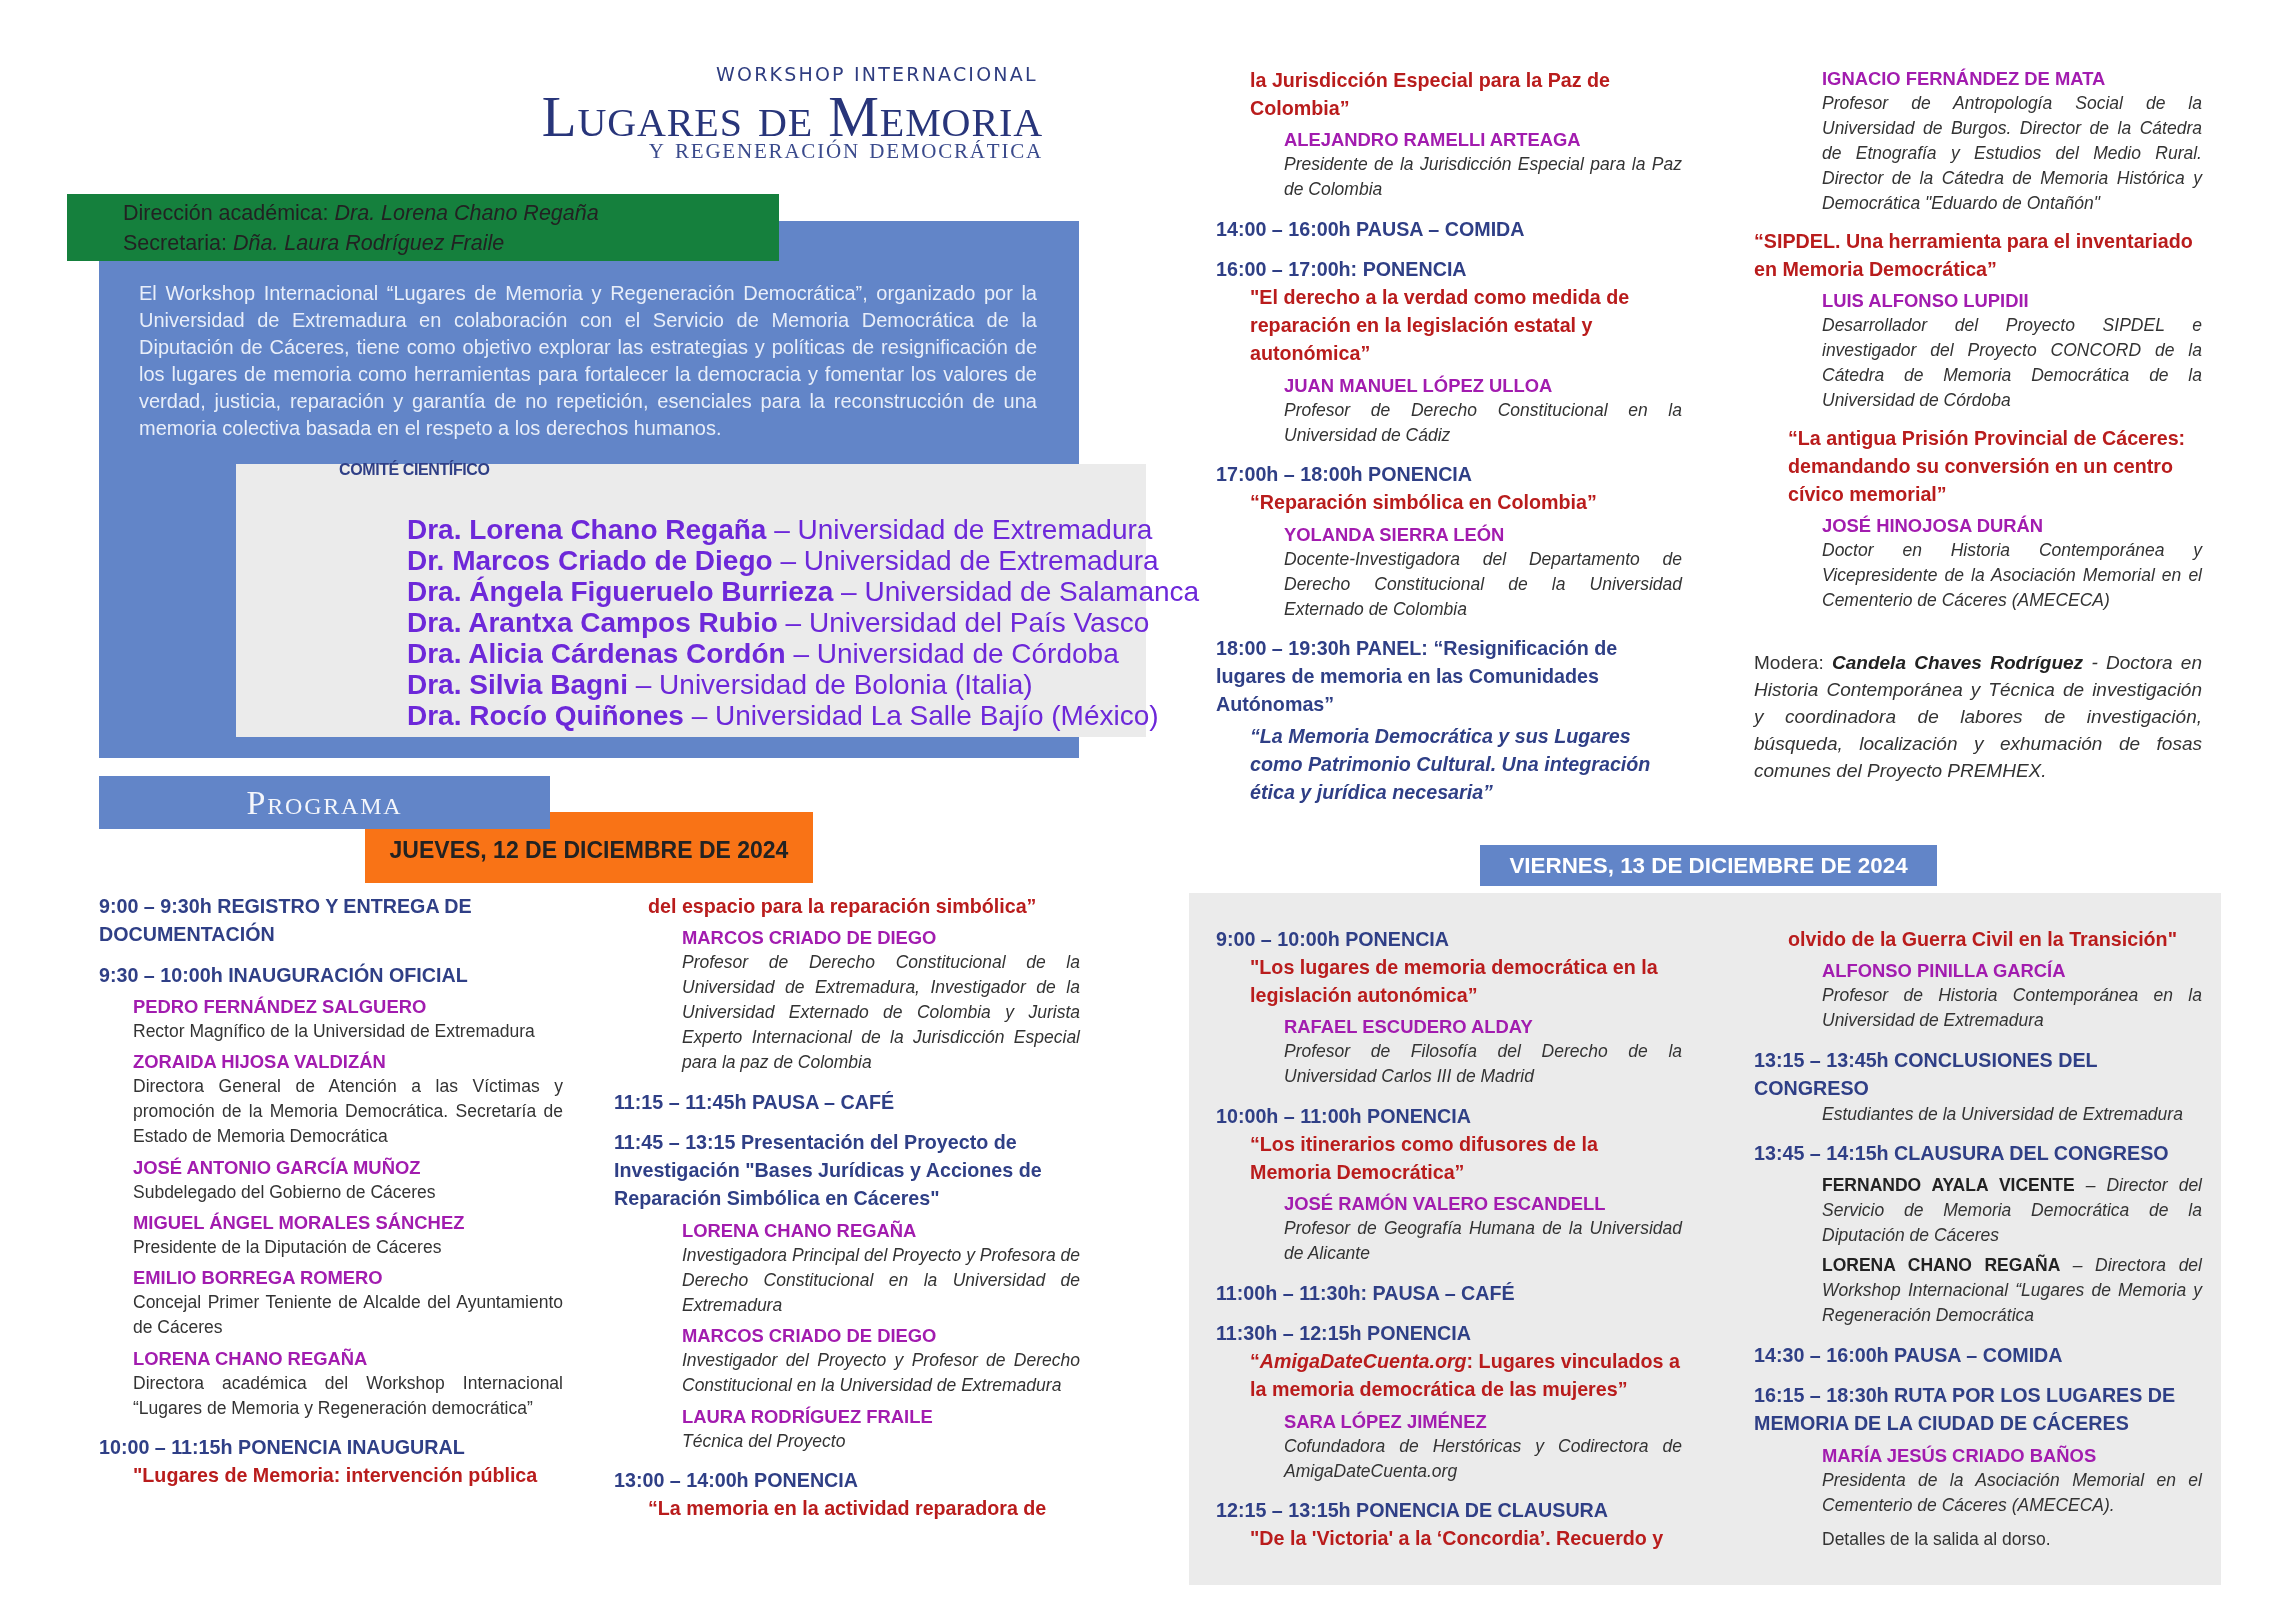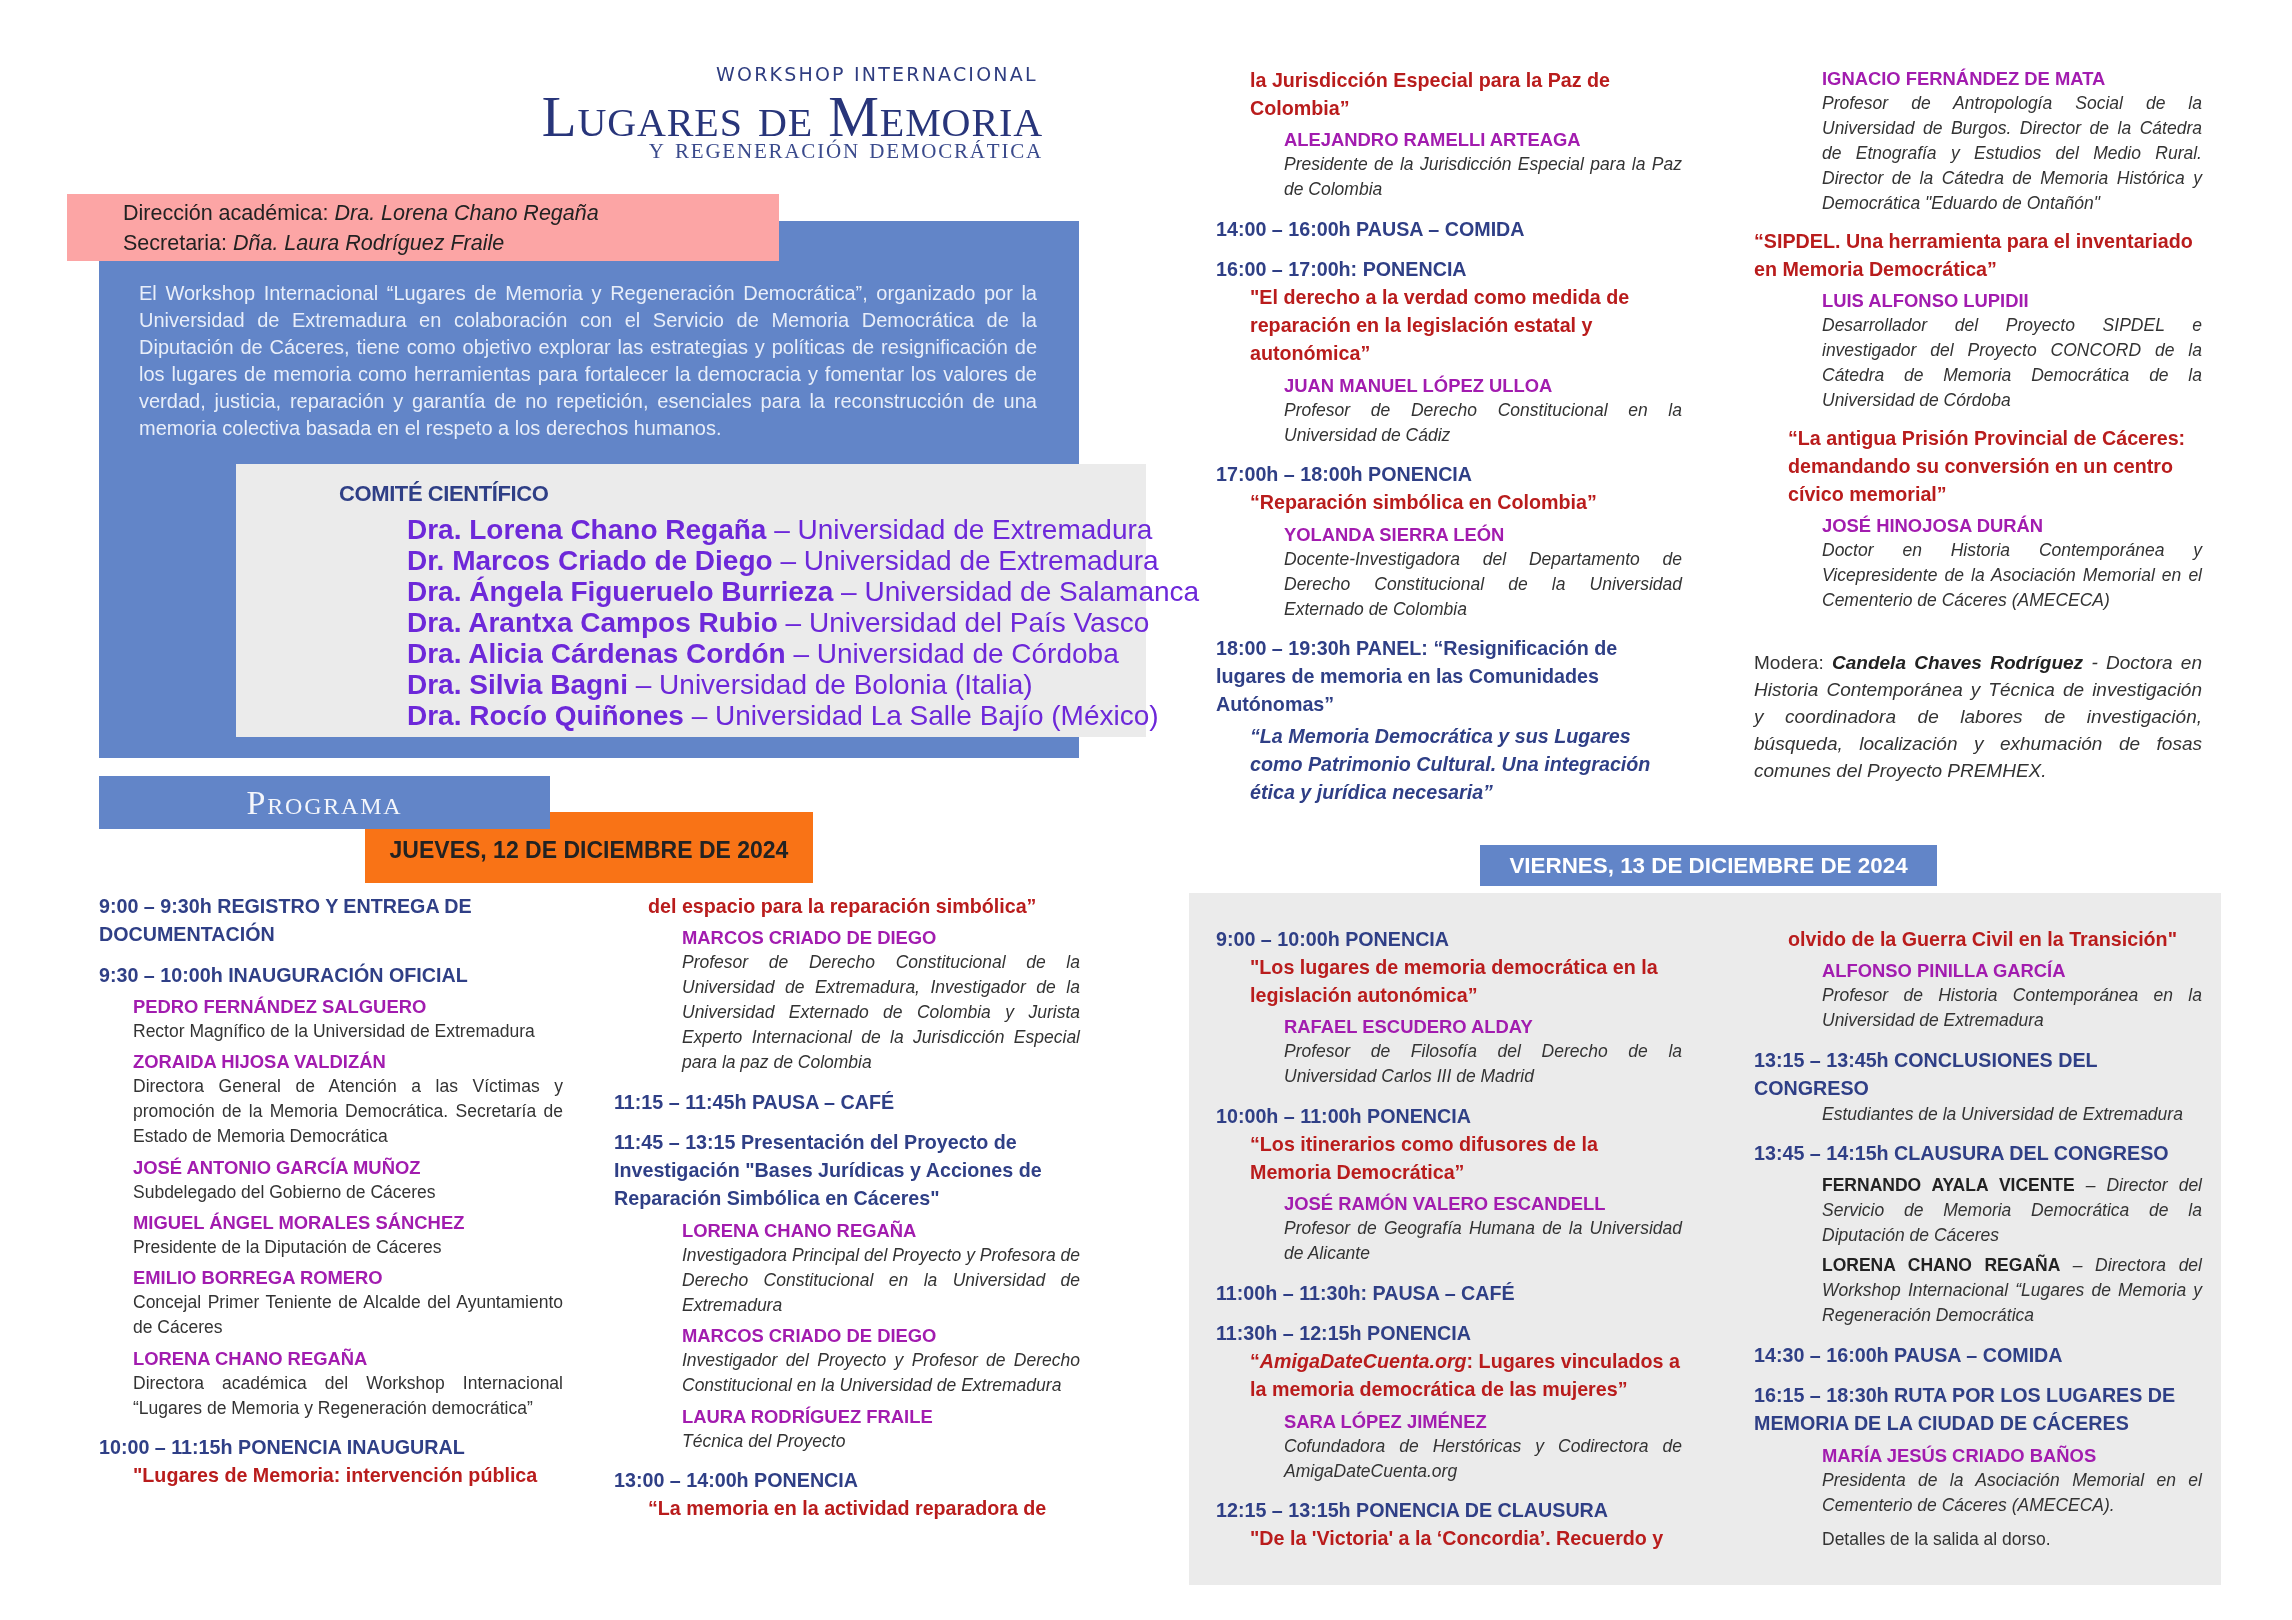--- a/index.html
+++ b/index.html
@@ -6,29 +6,29 @@
   html, body { width: 2293px; height: 1620px; background: #ffffff; overflow: hidden; }
   body { position: relative; font-family: "Liberation Sans", sans-serif; color: #2b2b2b; }
 
   .abs { position: absolute; }
 
   
   .hdr-small { left: 716px; top: 63px; width: 324px; font-size: 19px; letter-spacing: 2.2px; color: #2f3d80; font-family: "DejaVu Sans", sans-serif; }
   .hdr-main { left: 466px; top: 88px; width: 577px; text-align: right; font-family: "Liberation Serif", serif; color: #28357a; font-size: 57px; letter-spacing: 0.9px; font-variant: small-caps; line-height: 1; }
   .hdr-sub { left: 466px; top: 133px; width: 577px; text-align: right; font-family: "Liberation Serif", serif; color: #3a4a8c; font-size: 30px; letter-spacing: 1.8px; font-variant: small-caps; text-transform: lowercase; line-height: 1; }
 
-  .dir-box { left: 67px; top: 194px; width: 712px; height: 67px; background: #fca5a5; padding: 5.4px 0 0 56px; font-size: 21.5px; line-height: 29.6px; color: #222; }
+  .dir-box { left: 67px; top: 194px; width: 712px; height: 67px; background: #15803d; padding: 5.4px 0 0 56px; font-size: 21.5px; line-height: 29.6px; color: #222; }
   .dir-box i { font-style: italic; }
 
   .blue-main { left: 99px; top: 221px; width: 980px; height: 537px; background: #6285c8; z-index: 0; }
   .dir-box { z-index: 2; }
   .intro { left: 139px; top: 280px; width: 898px; color: #e8eef9; font-size: 20px; line-height: 27px; text-align: justify; z-index: 3; }
 
   .comite-box { left: 236px; top: 464px; width: 910px; height: 273px; background: #ebebeb; z-index: 2; }
-  .comite-title { left: 339px; top: 481px; font-size: 22px; font-weight: bold; color: #2f3f86; z-index: 3; letter-spacing: -0.4px; }
+  .comite-title { left: 339px; top: 461px; font-size: 16px; font-weight: bold; color: #2f3f86; z-index: 3; letter-spacing: -0.4px; }
   .comite-list { left: 407px; top: 514px; z-index: 3; font-size: 28px; line-height: 31px; color: #6d28d9; }
   .comite-list b { font-weight: bold; }
 
   
   .prog-box { left: 99px; top: 776px; width: 451px; height: 53px; background: #6285c8; z-index: 2; color: #f4f6fb; font-family: "Liberation Serif", serif; font-size: 34px; font-variant: small-caps; letter-spacing: 1.8px; text-align: center; line-height: 53px; }
   .jueves-box { left: 365px; top: 812px; width: 448px; height: 71px; background: #f97316; z-index: 1; font-size: 23px; font-weight: bold; color: #222; text-align: center; padding-top: 25px; }
 
   .col { font-size: 18.4px; line-height: 26px; }
   .col1 { left: 99px; top: 892px; width: 464px; }
   .col2 { left: 614px; top: 892px; width: 466px; }

